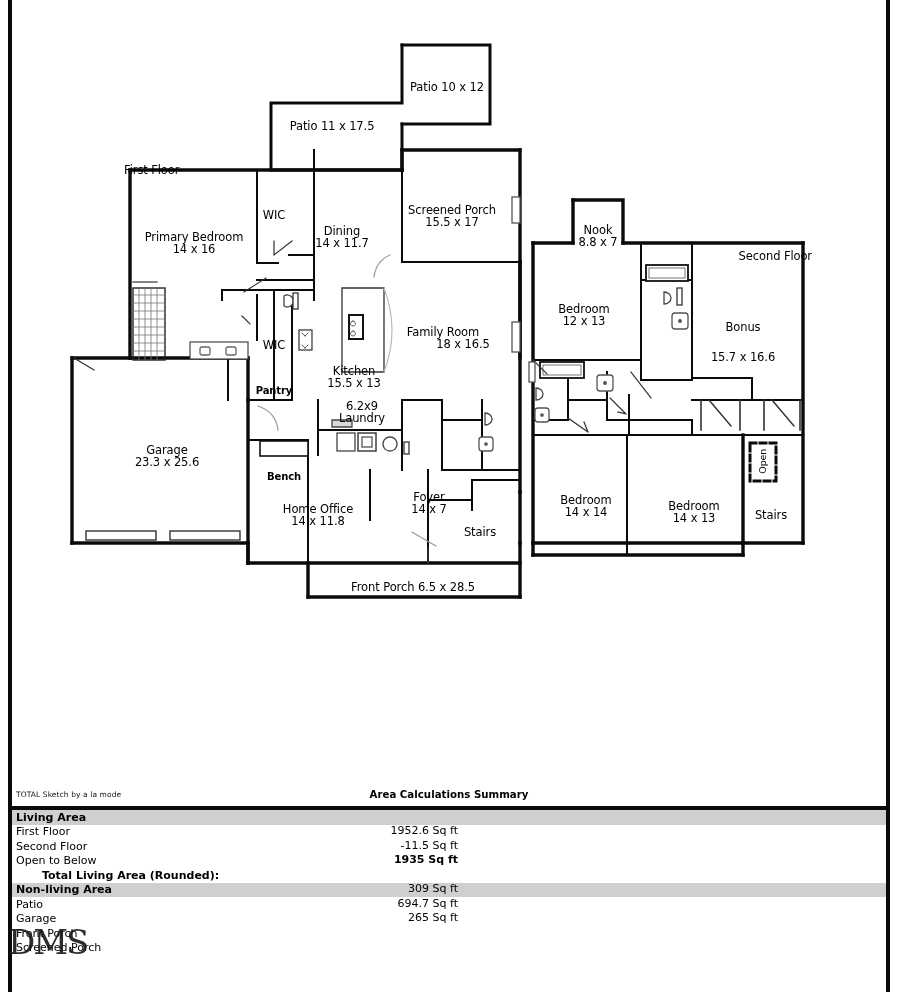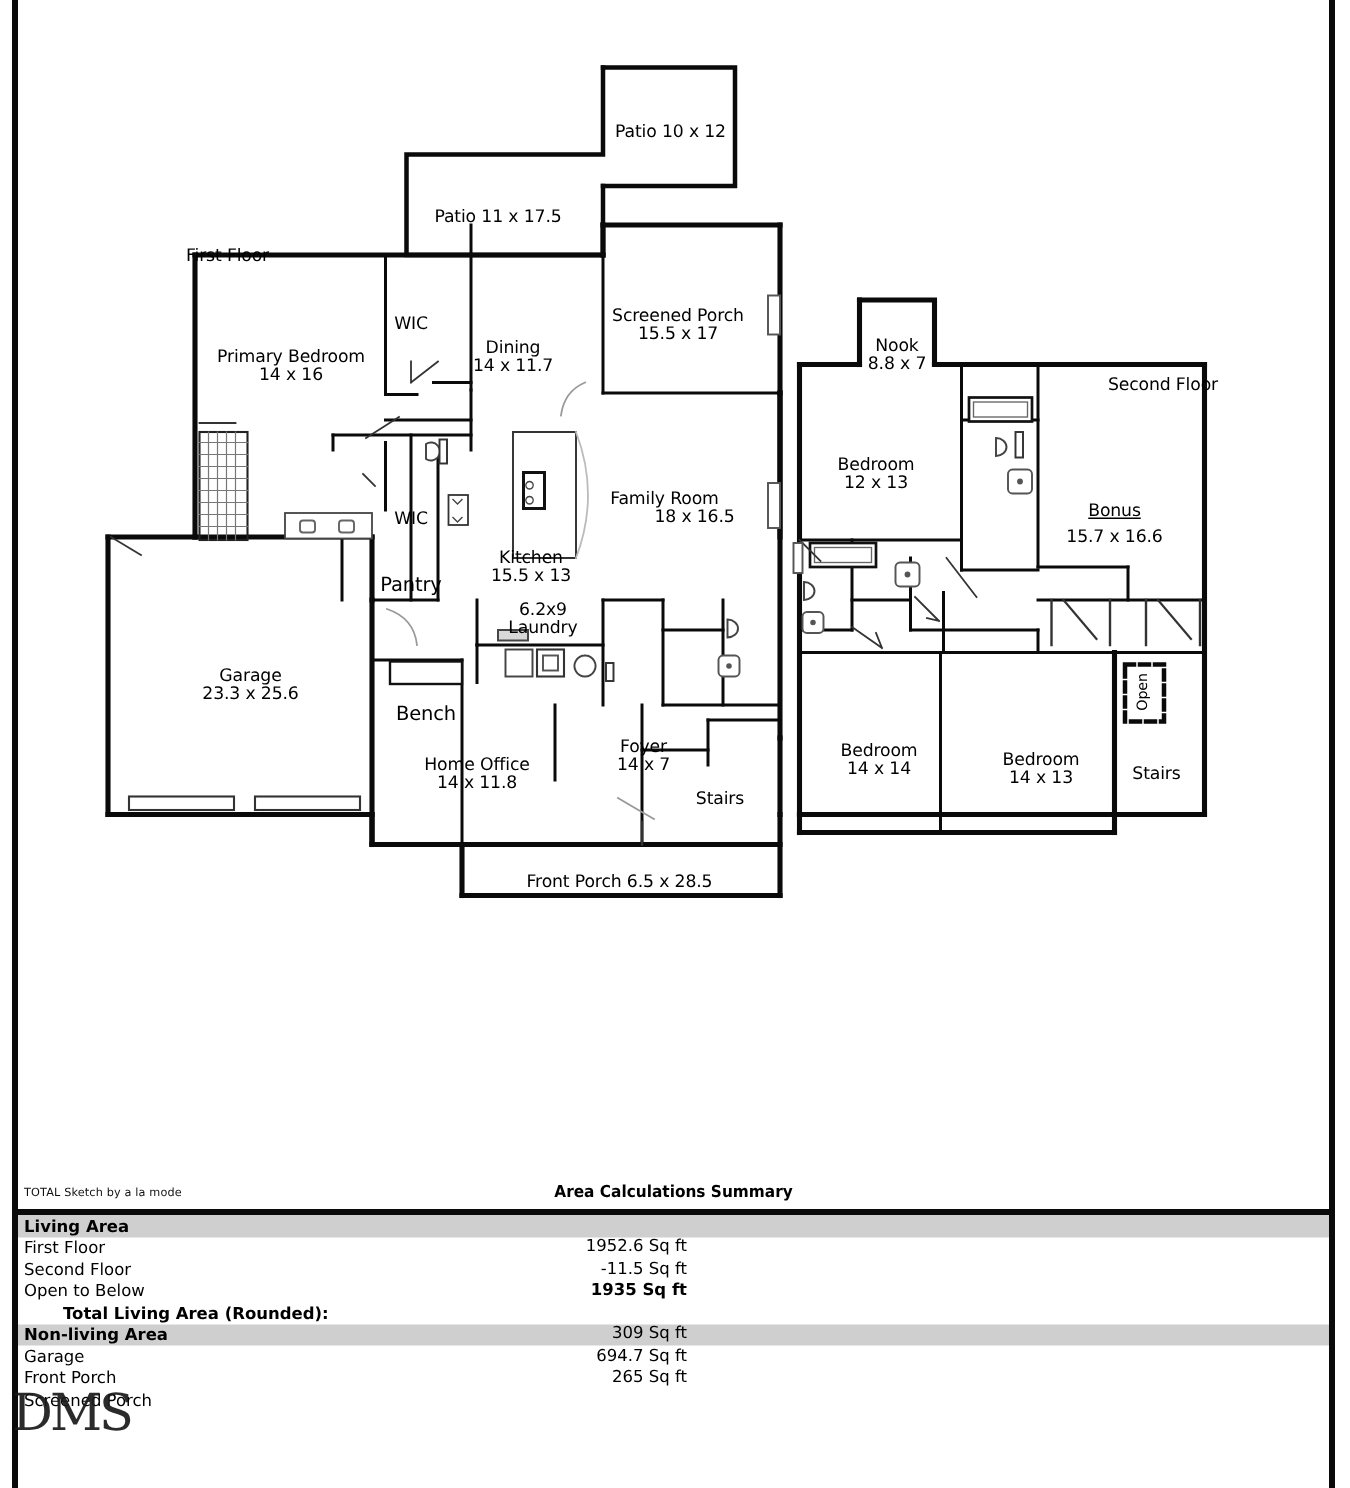--- a/index.html
+++ b/index.html
@@ -31,21 +31,21 @@
     position:absolute;
     font-family:"DejaVu Sans", sans-serif;
     font-size:11.5px;
     line-height:12.5px;
     color:#000;
     text-align:center;
     white-space:pre;
     letter-spacing:-0.1px;
   }
   .flabel.floortag{font-size:11.5px;}
-  .flabel.small{font-size:13px;line-height:11.5px;}
+  .flabel.small{font-size:10px;line-height:11.5px;font-weight:bold;}
   .flabel.vert{
     transform:rotate(-90deg);
     transform-origin:center center;
     font-size:9.5px;
   }
 
   
   #footer{
     position:absolute;left:12px;top:786px;width:874px;
   }
@@ -305,21 +305,21 @@
         <g>
           <rect x="738" y="443" width="26" height="38" fill="none" stroke="#0a0a0a" stroke-width="3" stroke-dasharray="6 4"></rect>
         </g>
       </g>
     </svg>
 
     <div class="flabel floortag" style="left:112px;top:164px;width:80px;text-align:left;">First Floor</div>
 
     <div class="flabel" style="left:380px;top:81px;width:110px;">Patio 10 x 12</div>
 
-    <div class="flabel" style="left:260px;top:138px;width:120px;text-align:center;">Patio 11 x 17.5</div>
+    <div class="flabel" style="left:260px;top:120px;width:120px;text-align:center;">Patio 11 x 17.5</div>
 
     <div class="flabel" style="left:380px;top:204px;width:120px;">Screened Porch</div>
     <div class="flabel" style="left:380px;top:216px;width:120px;">15.5 x 17</div>
 
     <div class="flabel" style="left:120px;top:231px;width:124px;">Primary Bedroom</div>
     <div class="flabel" style="left:120px;top:243px;width:124px;">14 x 16</div>
 
     <div class="flabel" style="left:236px;top:209px;width:52px;">WIC</div>
 
     <div class="flabel" style="left:236px;top:339px;width:52px;">WIC</div>
@@ -354,21 +354,21 @@
     <div class="flabel" style="left:296px;top:581px;width:210px;">Front Porch 6.5 x 28.5</div>
 
     <div class="flabel floortag" style="left:700px;top:250px;width:100px;text-align:right;">Second Floor</div>
 
     <div class="flabel" style="left:556px;top:224px;width:60px;">Nook</div>
     <div class="flabel" style="left:556px;top:236px;width:60px;">8.8 x 7</div>
 
     <div class="flabel" style="left:528px;top:303px;width:88px;">Bedroom</div>
     <div class="flabel" style="left:528px;top:315px;width:88px;">12 x 13</div>
 
-    <div class="flabel" style="left:676px;top:334px;width:110px;text-decoration:underline;">Bonus</div>
+    <div class="flabel" style="left:676px;top:321px;width:110px;">Bonus</div>
     <div class="flabel" style="left:676px;top:333px;width:110px;margin-top:18px;">15.7 x 16.6</div>
 
     <div class="flabel" style="left:530px;top:494px;width:88px;">Bedroom</div>
     <div class="flabel" style="left:530px;top:506px;width:88px;">14 x 14</div>
 
     <div class="flabel" style="left:638px;top:500px;width:88px;">Bedroom</div>
     <div class="flabel" style="left:638px;top:512px;width:88px;">14 x 13</div>
 
     <div class="flabel" style="left:728px;top:509px;width:62px;">Stairs</div>
 
@@ -394,20 +394,23 @@
           <td class="lab">Second Floor</td>
         </tr>
         <tr>
           <td class="lab">Open to Below</td>
         </tr>
         <tr class="total">
           <td class="lab">Total Living Area (Rounded):</td>
         </tr>
         <tr class="section">
           <td class="lab">Non-living Area</td>
+        </tr>
+        <tr>
+          <td class="lab">Patio</td>
         </tr>
         <tr>
           <td class="lab">Garage</td>
         </tr>
         <tr>
           <td class="lab">Front Porch</td>
         </tr>
         <tr>
           <td class="lab">Screened Porch</td>
         </tr>

